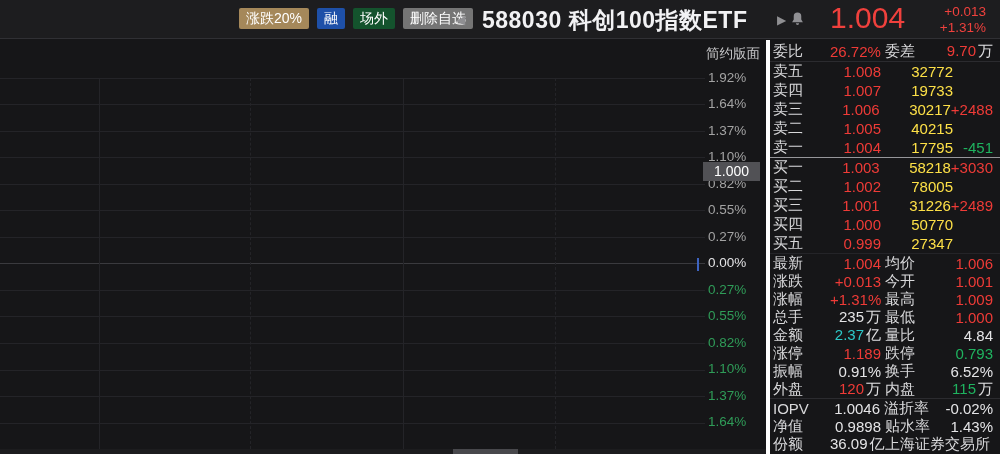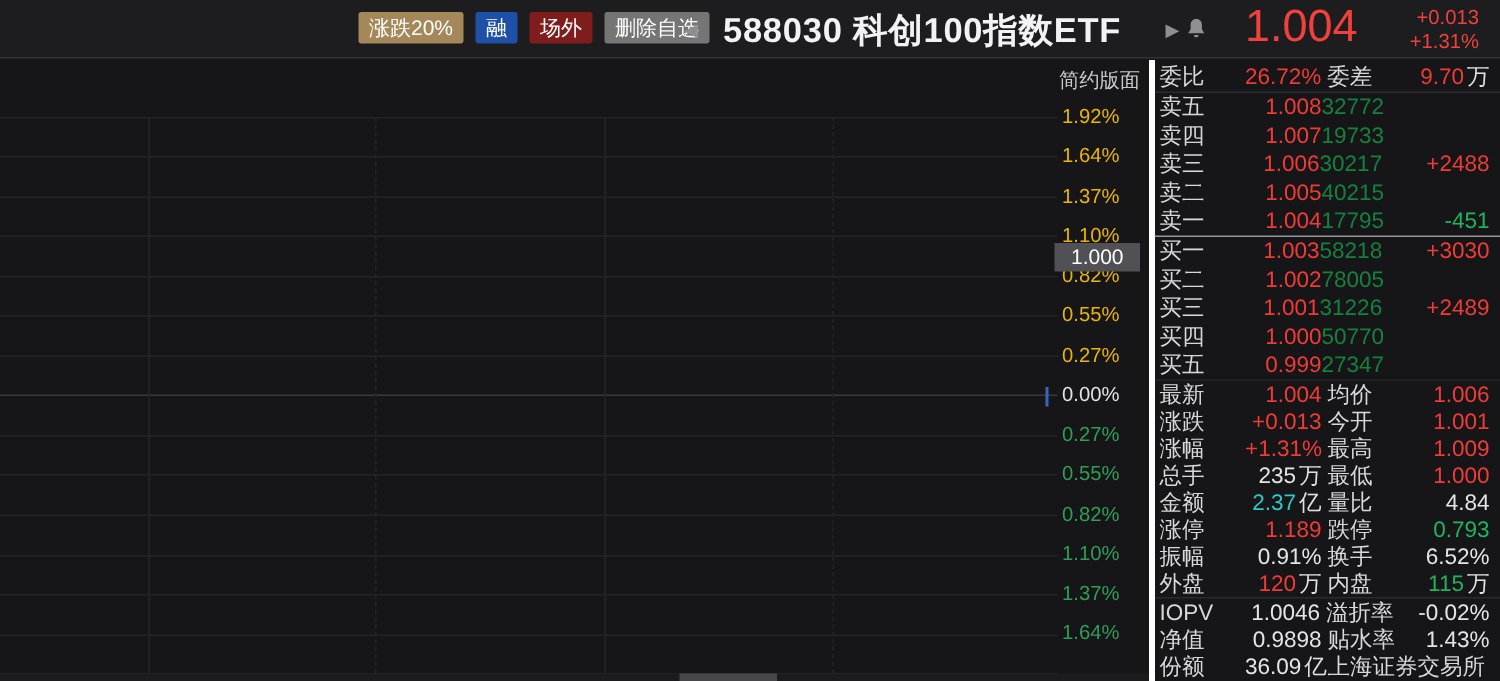--- a/index.html
+++ b/index.html
@@ -17,53 +17,53 @@
   .price-big{position:absolute;left:830px;top:1px;font-size:30px;color:#f0413d;}
   .chg{position:absolute;left:928px;top:4px;width:58px;text-align:right;font-size:13.5px;
        line-height:16px;color:#f0413d;}
   
   .chart-region{position:absolute;left:0;top:40px;width:766px;height:414px;background:#161618;}
   .hgrid{position:absolute;left:0;width:705px;height:1px;background:#242428;}
   .hgrid.bright{background:#3a3a3e;}
   .vgrid{position:absolute;top:38px;height:371px;width:0;border-left:1px solid #242428;}
   .vgrid.dotted{border-left-style:dashed;}
   .tick{position:absolute;left:708px;width:52px;height:16px;font-size:13.5px;line-height:16px;}
-  .t-red{color:#eab308;} .t-green{color:#2f9c58;} .t-white{color:#e2e2e4;}
+  .t-red{color:#a3a3a3;} .t-green{color:#2f9c58;} .t-white{color:#e2e2e4;}
   .simple-label{position:absolute;left:706px;top:5px;font-size:13.5px;color:#c9c9cb;cursor:pointer;}
   .axis-tooltip{position:absolute;left:703px;top:122px;width:57px;height:19px;background:#515155;
                 color:#ffffff;font-size:14px;line-height:19px;text-align:center;z-index:5;}
   .blue-mark{position:absolute;left:697px;top:218px;width:2px;height:13px;background:#3d63c0;}
   .scroll-track{position:absolute;left:0;top:449px;width:766px;height:5px;background:#1c1c1e;}
   .scroll-thumb{position:absolute;left:453px;top:0;width:65px;height:5px;background:#48484c;}
   
   .panel{position:absolute;left:766px;top:40px;width:234px;height:414px;box-sizing:border-box;
          border-left:4px solid #ffffff;background:#161618;padding-top:2px;font-size:15px;}
   .obrow,.srow{display:flex;align-items:center;padding-left:3px;box-sizing:border-box;}
   .obrow{height:19px;} .srow{height:18px;}
   .c1{width:57px;color:#d8d8da;white-space:nowrap;}
   .c2{width:51px;text-align:right;white-space:nowrap;}
-  .c3{width:72px;color:#15803d;white-space:nowrap;}
+  .c3{width:72px;text-align:right;color:#fde047;white-space:nowrap;}
   .c4{flex:1;text-align:right;padding-right:7px;white-space:nowrap;}
   .sl2{width:62px;margin-left:4px;color:#d8d8da;white-space:nowrap;}
   .s3{flex:1;text-align:right;padding-right:7px;white-space:nowrap;}
   .c-red{color:#ef3b37;} .c-green{color:#1fb35f;} .c-cyan{color:#2dc8c8;} .c-white{color:#e4e4e6;}
   .unit{color:#e0e0e2;margin-left:2px;}
   .sep-faint{height:1px;background:#2b2b2f;}
   .sep-bright{height:1px;background:#96969a;}
 </style>
 </head>
 <body>
 
 <div class="app">
 
   <div class="topbar">
     <div class="badges">
       <span class="badge" style="background:#a5885a">涨跌20%</span>
       <span class="badge" style="background:#1e50a8">融</span>
-      <span class="badge" style="background:#7f1d1d">场外</span>
+      <span class="badge" style="background:#14532d">场外</span>
       <span class="badge" style="background:#757575">删除自选</span>
     </div>
     <span class="nav-arrow" style="left:456px">◀</span>
     <div class="title">588030 科创100指数ETF</div>
     <span class="nav-arrow" style="left:777px">▶</span>
     <span class="bell">
       <svg width="13" height="14" viewBox="0 0 24 26">
           <path fill="#909094" d="M12 1a7 7 0 0 0-7 7v6l-3 5h20l-3-5V8a7 7 0 0 0-7-7zm-3 20a3 3 0 0 0 6 0z"></path>
         </svg>
     </span>

